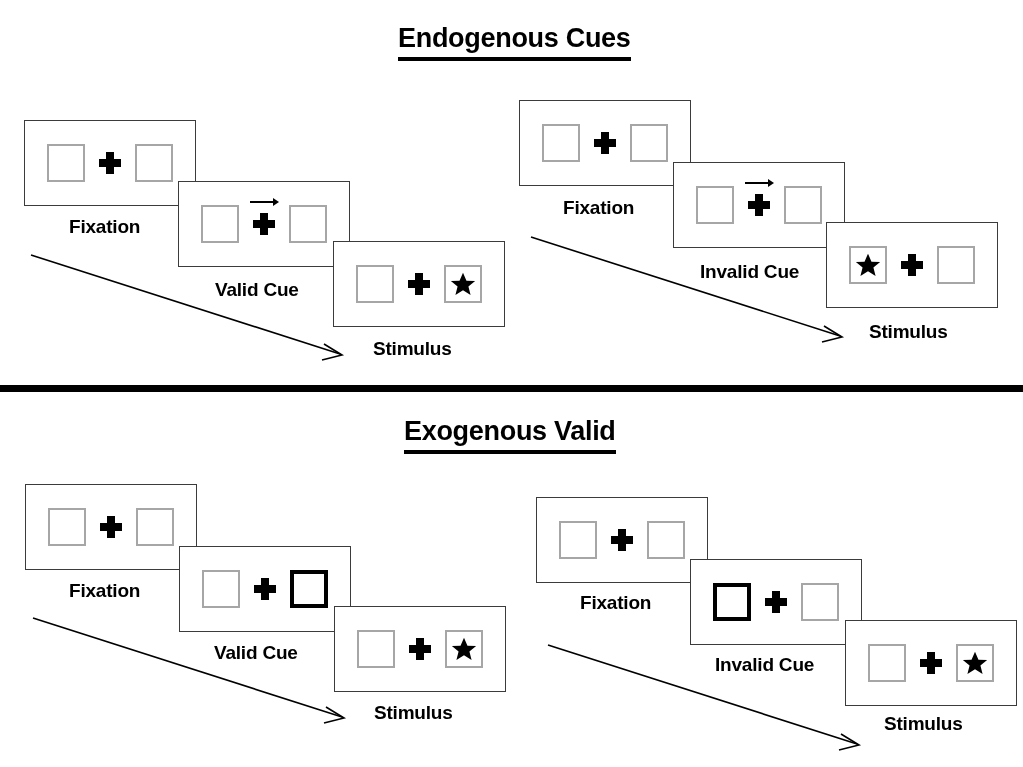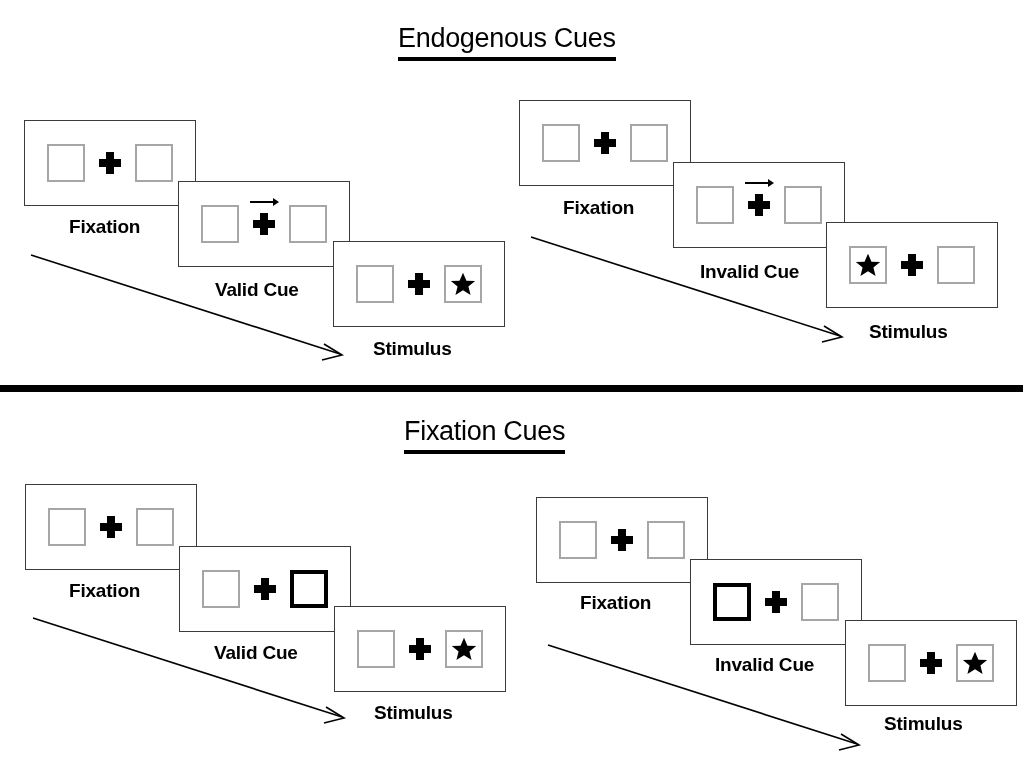--- a/index.html
+++ b/index.html
@@ -16,21 +16,21 @@
     width: 1023px;
     height: 767px;
     background: #ffffff;
     overflow: hidden;
   }
 
   
   .section-title {
     position: absolute;
     font-size: 27px;
-    font-weight: normal;
+    font-weight: bold;
     letter-spacing: -0.3px;
     text-align: center;
     white-space: nowrap;
     color: #000;
     line-height: 1;
     padding-bottom: 5px;
     border-bottom: 4px solid #000;
   }
 
   
@@ -140,21 +140,21 @@
     overflow: visible;
   }
 </style>
 </head>
 <body>
 
 <div id="canvas">
 
   <div class="section-title" style="left:398px; top:25px;">Endogenous Cues</div>
 
-  <div class="section-title" style="left:404px; top:418px;">Fixation Cues</div>
+  <div class="section-title" style="left:404px; top:418px;">Exogenous Valid</div>
 
   <div class="divider" style="top:385px;"></div>
 
   <div class="frame" style="left:24px; top:120px; width:172px; height:86px;">
     <div class="frame-inner">
       <div class="pbox"></div>
       <div class="center-slot">
         <div class="cross"></div>
       </div>
       <div class="pbox"></div>

